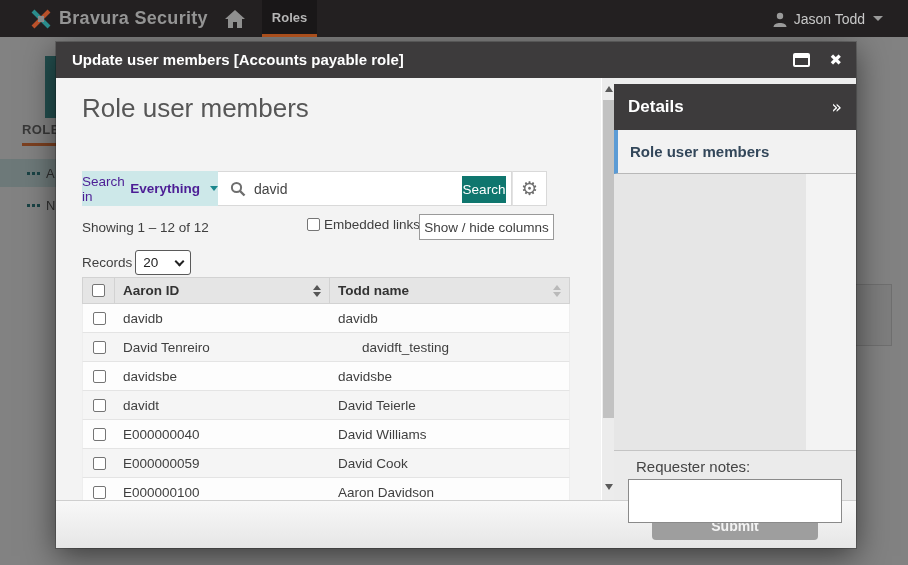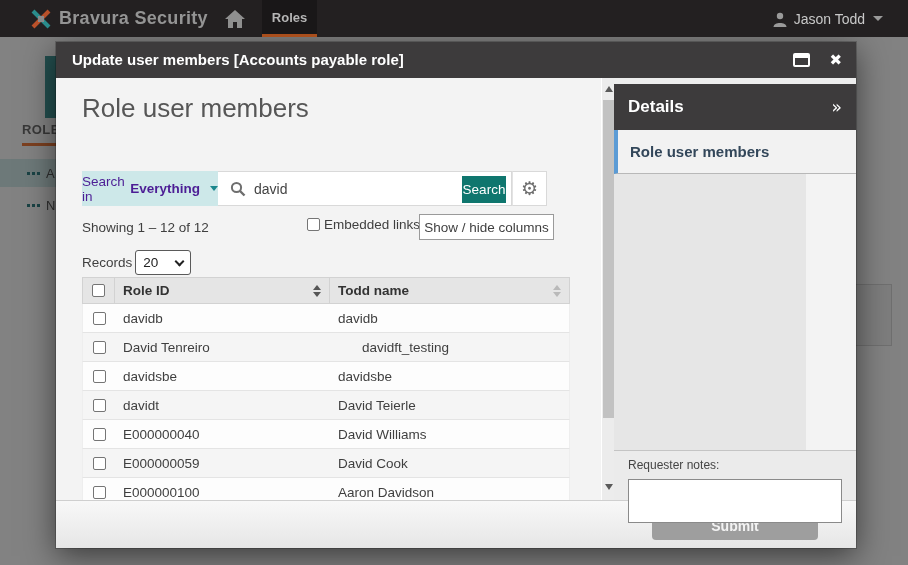--- a/index.html
+++ b/index.html
@@ -101,21 +101,21 @@
   .panel { position:absolute; left:558px; top:36px; width:192px; height:422px; background:#e6e6e6; }
   .panel-gap { position:absolute; left:0; top:0; width:242px; height:6px; background:#ededed; }
   .panel-hdr { position:absolute; left:0; top:6px; width:242px; height:46px; background:#3d3b3c; display:flex;
     align-items:center; justify-content:space-between; padding:0 14px; cursor:pointer; }
   .panel-hdr .t { color:#fff; font-size:17px; font-weight:600; }
   .panel-hdr .cc { color:#fff; font-size:17px; font-family:"DejaVu Sans",sans-serif; }
   .panel-item { position:absolute; left:0; top:52px; width:242px; height:44px; background:#f2f2f2;
     border-left:4px solid #5b9bd5; border-bottom:1px solid #b8b8b8; display:flex; align-items:center;
     padding-left:12px; font-size:15px; font-weight:600; color:#33475a; cursor:pointer; }
   .notes { position:absolute; left:0; top:372px; width:242px; height:50px; background:#ebebeb; border-top:1px solid #c4c4c4; }
-  .notes-label { position:absolute; left:14px; top:7px; font-size:12px; color:#454545; }
+  .notes-label { position:absolute; left:22px; top:7px; font-size:15px; color:#454545; }
   .notes-area { position:absolute; left:14px; top:28px; width:214px; height:44px; background:#fff;
     border:1px solid #8a8a8a; resize:none; font-family:inherit; font-size:13px; z-index:5; }
 
   
   .mfooter { position:absolute; left:0; top:458px; width:800px; height:48px;
     background:linear-gradient(#f8f8f8,#e6e6e6); border-top:1px solid #cfcfcf; z-index:3; }
   .submit-btn { position:absolute; left:596px; top:11px; width:166px; height:28px; background:#9e9e9e;
     border:none; border-radius:4px; color:#f3f3f3; font-size:14px; font-weight:700; font-family:inherit; cursor:pointer; }
 </style>
 </head>
@@ -219,21 +219,21 @@
           <span class="chev"></span>
         </div>
       </div>
 
       <div class="table">
         <div class="thead">
           <div class="col-cb">
             <div class="cb"></div>
           </div>
           <div class="th col-id">
-            <span>Role ID</span>
+            <span>Aaron ID</span>
             <span class="sort">
                 <span class="up"></span>
                 <span class="dn"></span>
               </span>
           </div>
           <div class="th col-nm">
             <span>Todd name</span>
             <span class="sort idle">
                 <span class="up"></span>
                 <span class="dn"></span>

